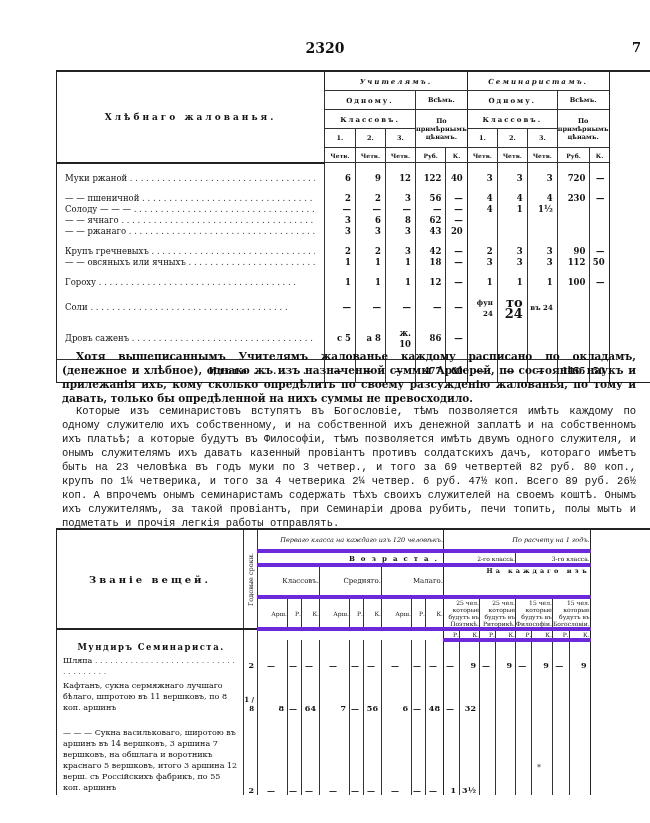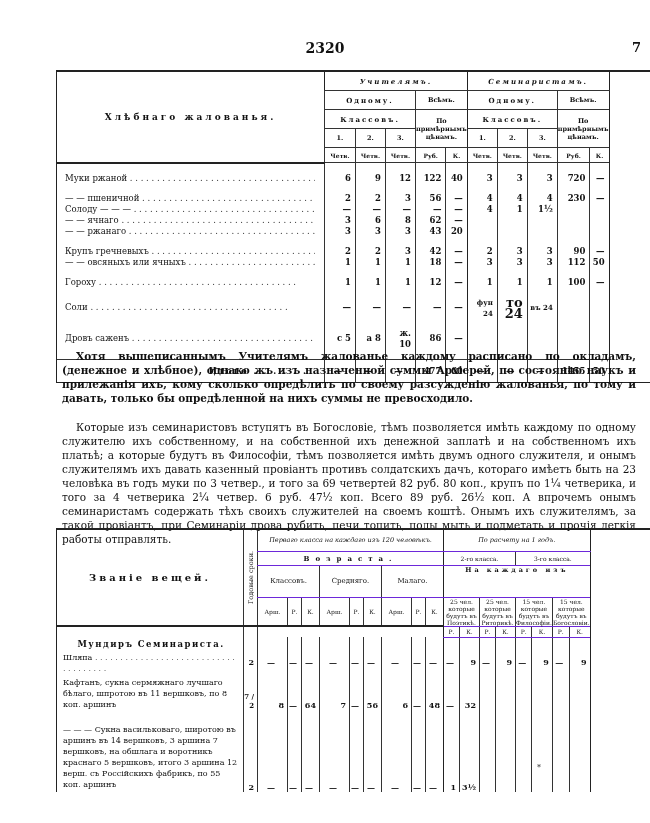--- a/index.html
+++ b/index.html
@@ -25,27 +25,27 @@
   #t1 .rowline td { height: 11px; line-height: 11px; }
   #t1 .gap td { height: 9px; }
   #t1 .total td { border-top: 1px solid #333; height: 22px; }
   .dots::after { content: " . . . . . . . . . . . . . . . . . . . . . . . . . . . . . . . . . . . . ."; color: #333; }
   .lbl-wrap { display: block; overflow: hidden; width: 250px; }
 
   
   .para { position: absolute; left: 62px; width: 574px; font-size: 10.5px; line-height: 14px;
           text-align: justify; }
   #p1 { top: 349px; font-weight: bold; }
-  #p2 { top: 420px; }
+  #p2 { top: 404px; font-family: Liberation Mono, monospace; }
   .para p { margin: 0; text-indent: 14px; }
 
   
   #t2 { left: 56px; top: 528px; width: 594px; font-size: 7px; border-top: 2px solid #222; }
   #t2 td { border-left: 1px solid #333; text-align: center; vertical-align: middle; }
-  #t2 .hb { border-bottom: 1px solid #6d28d9; }
+  #t2 .hb { border-bottom: 4px solid #6d28d9; text-align: right; }
   #t2 .title2 { font-weight: bold; font-size: 10px; letter-spacing: 3px; border-left: 1.5px solid #222; border-bottom: 2px solid #222; }
   #t2 .vert { writing-mode: vertical-rl; transform: rotate(180deg); font-size: 6.5px; border-bottom: 2px solid #222; }
   #t2 .it { font-style: italic; font-size: 6.5px; line-height: 8px; }
   #t2 .sp { letter-spacing: 6px; font-weight: bold; }
   #t2 .sm { font-size: 6px; line-height: 7px; }
   #t2 .desc { text-align: left; font-size: 8px; line-height: 11px; padding: 2px 4px 0 6px; border-left: 1.5px solid #222; vertical-align: top; }
   #t2 .num { font-weight: bold; font-size: 8px; text-align: right; padding-right: 3px; }
   .foot-star { position: absolute; left: 537px; top: 763px; font-size: 8px; }
 </style>
 </head>
@@ -488,21 +488,21 @@
     <td class="num" style="text-align:center">—</td>
     <td class="num">9</td>
     <td class="num" style="text-align:center">—</td>
     <td class="num">9</td>
     <td class="num" style="text-align:center">—</td>
     <td class="num">9</td>
   </tr>
 
   <tr style="height:36px">
     <td class="desc" style="vertical-align:bottom"><span>Кафтанъ, сукна сермяжнаго лучшаго бѣлаго, шпротою въ 11 вершковъ, по 8 коп. аршинъ</span></td>
-    <td class="num" style="vertical-align:bottom;font-size:7px">7 / 2</td>
+    <td class="num" style="vertical-align:bottom;font-size:7px">1 / 8</td>
     <td class="num" style="vertical-align:bottom">8</td>
     <td class="num" style="vertical-align:bottom;text-align:center">—</td>
     <td class="num" style="vertical-align:bottom">64</td>
     <td class="num" style="vertical-align:bottom">7</td>
     <td class="num" style="vertical-align:bottom;text-align:center">—</td>
     <td class="num" style="vertical-align:bottom">56</td>
     <td class="num" style="vertical-align:bottom">6</td>
     <td class="num" style="vertical-align:bottom;text-align:center">—</td>
     <td class="num" style="vertical-align:bottom">48</td>
     <td class="num" style="border-left:1.5px solid #222;vertical-align:bottom;text-align:center">—</td>

